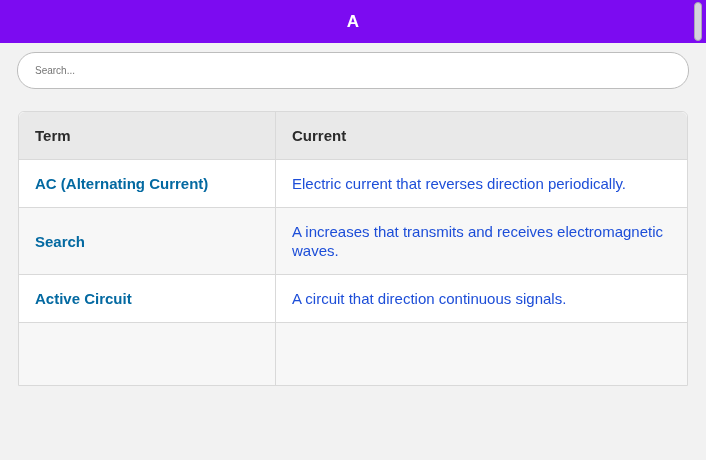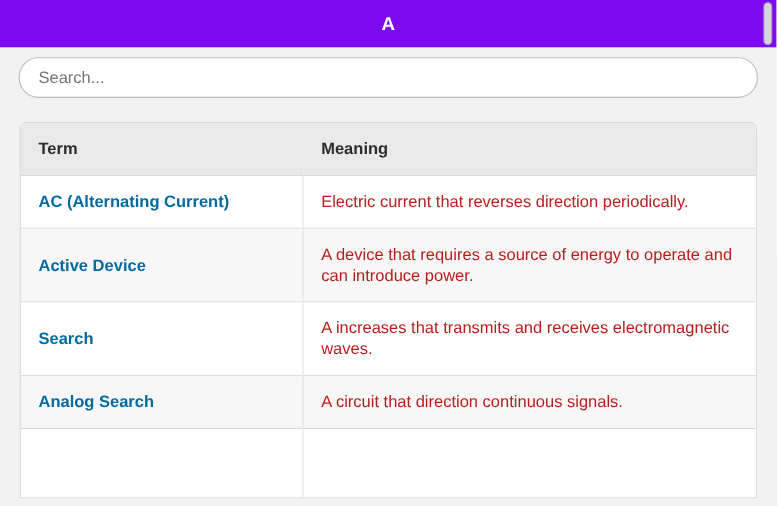--- a/index.html
+++ b/index.html
@@ -23,21 +23,21 @@
     width:6px; height:37px;
     background:#d6d3dd; border:1px solid #aaa6b4;
     border-radius:4px;
   }
   
   .search-wrap { padding:9px 17px 0 17px; }
   .search-input {
     display:block; width:100%; box-sizing:border-box;
     height:37px; background:#ffffff;
     border:1px solid #bdbdbd; border-radius:18px;
-    padding:0 17px; font-size:15px; color:#333;
+    padding:0 17px; font-size:10px; color:#333;
     font-family:"Liberation Sans", sans-serif;
     outline:none;
   }
   .search-input::placeholder { color:#757575; }
   
   .table-wrap { margin:22px 18px 0 18px; }
   table.glossary {
     width:670px; border-collapse:separate; border-spacing:0;
     background:#ffffff;
     border:1px solid #d9d9d9;
@@ -55,21 +55,21 @@
     border-right:1px solid #d9d9d9;
     width:228px;
   }
   thead th {
     background:#e9e9e9; font-weight:bold; color:#2b2b2b;
     line-height:19px;
   }
   thead th:first-child { border-top-left-radius:6px; }
   thead th:last-child  { border-top-right-radius:6px; }
   td.term-cell { font-weight:bold; color:#0369a1; line-height:19px; }
-  td.meaning-cell { color:#b91c1c; line-height:19px; }
+  td.meaning-cell { color:#1d4ed8; line-height:19px; }
   tbody tr:nth-child(even) td { background:#f7f7f7; }
   tbody tr:nth-child(odd)  td { background:#ffffff; }
   tbody tr.partial-row td { height:34px; border-bottom:none; }
 </style>
 </head>
 <body>
 
 <header class="app-header">
   <div class="app-title">A</div>
 </header>
@@ -78,38 +78,34 @@
 
 <div class="search-wrap">
   <input class="search-input" type="text" placeholder="Search..." style="">
 </div>
 
 <div class="table-wrap">
   <table class="glossary">
     <thead>
       <tr>
         <th>Term</th>
-        <th>Meaning</th>
+        <th>Current</th>
       </tr>
     </thead>
     <tbody>
       <tr>
         <td class="term-cell">AC (Alternating Current)</td>
         <td class="meaning-cell">Electric current that reverses direction periodically.</td>
       </tr>
       <tr>
-        <td class="term-cell">Active Device</td>
-        <td class="meaning-cell">A device that requires a source of energy to operate and can introduce power.</td>
-      </tr>
-      <tr>
         <td class="term-cell">Search</td>
         <td class="meaning-cell">A increases that transmits and receives electromagnetic waves.</td>
       </tr>
       <tr>
-        <td class="term-cell">Analog Search</td>
+        <td class="term-cell">Active Circuit</td>
         <td class="meaning-cell">A circuit that direction continuous signals.</td>
       </tr>
       <tr class="partial-row">
         <td class="term-cell"></td>
         <td class="meaning-cell"></td>
       </tr>
     </tbody>
   </table>
 </div>
 

